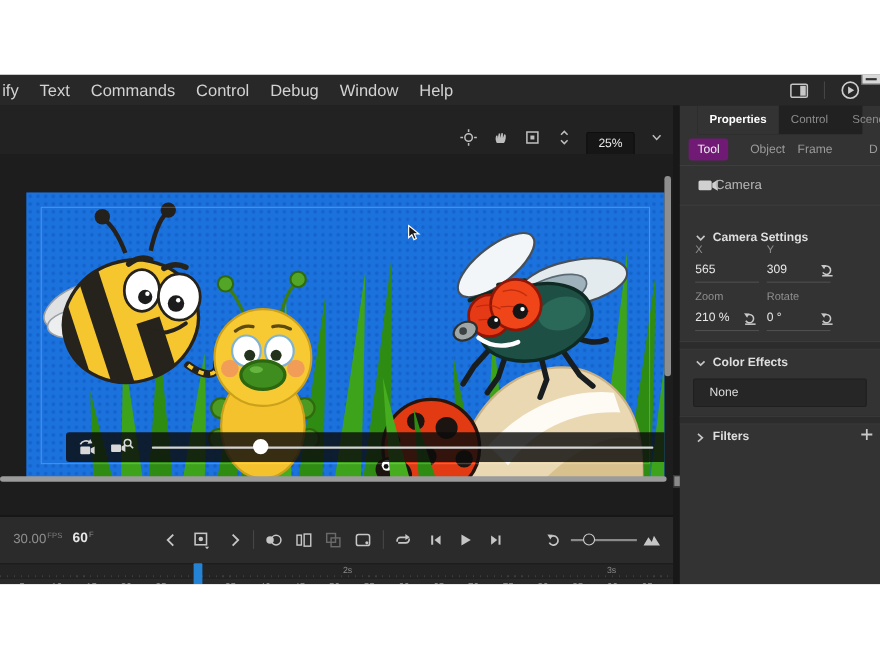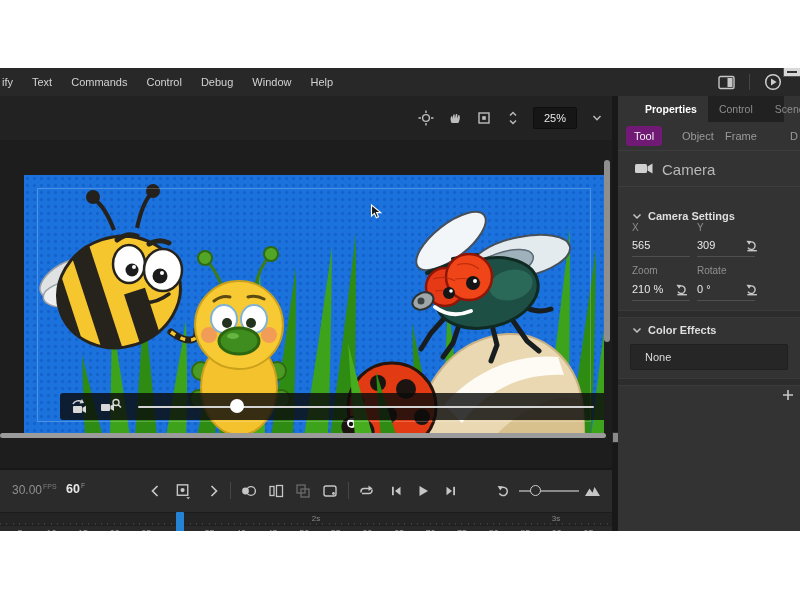--- a/index.html
+++ b/index.html
@@ -2,32 +2,32 @@
 <html style="--accent-blue: #2483d5; --stage-blue: #1b72dd; --stage-dot-blue: #0e57bf; --panel-bg: #333333; --pasteboard: #1d1d1d; --timeline-bg: #2b2b2b; --selection-gray: #99a1a6; --icon-gray: #c6c6c6;"><head>
 <meta charset="utf-8">
 <style>
   html,body{margin:0;padding:0;background:#fff;width:800px;height:600px;overflow:hidden;
     font-family:"Liberation Sans","DejaVu Sans",sans-serif;-webkit-font-smoothing:antialiased;}
   .canvas{position:relative;width:800px;height:600px;background:#fff;}
   .app{position:absolute;left:0;top:68px;width:800px;height:463px;background:#1d1d1d;overflow:hidden;}
   
   .menubar{position:absolute;left:0;top:0;width:800px;height:28px;background:#282828;border-bottom:1px solid #1a1a1a;}
   .menu-items{position:absolute;left:2px;top:0;height:28px;display:flex;align-items:center;gap:19px;}
-  .menu-item{font-size:11px;color:#d2d2d2;white-space:nowrap;cursor:default;}
+  .menu-item{font-size:15px;color:#d2d2d2;white-space:nowrap;cursor:default;}
   .menubar-right{position:absolute;right:18px;top:0;height:28px;display:flex;align-items:center;gap:14px;}
   .mb-sep{width:1px;height:16px;background:#454545;}
   .mini-box{position:absolute;right:0;top:0;width:16px;height:8px;background:#d8d8d8;border:1px solid #555;border-top:none;border-right:none;}
   .mini-box i{display:block;margin:3px 3px 0 3px;height:2px;background:#333;}
   
   .left-region{position:absolute;left:0;top:28px;width:612px;height:435px;}
   .stage-toolbar{position:absolute;left:0;top:0;width:612px;height:44px;background:#222222;border-bottom:1px solid #181818;}
   .stage-tools{position:absolute;right:6px;top:11px;display:flex;align-items:center;gap:11px;}
   .tool-btn{width:18px;height:18px;display:flex;align-items:center;justify-content:center;}
   .zoom-box{width:42px;height:20px;background:#161616;border:1px solid #0e0e0e;border-radius:2px;
-    color:#e8e8e8;font-size:11px;display:flex;align-items:center;justify-content:center;}
+    color:#e8e8e8;font-size:11px;display:flex;align-items:center;justify-content:center;margin-top:13px;}
   .pasteboard{position:absolute;left:0;top:44px;width:612px;height:300px;background:#1d1d1d;}
   .stage{position:absolute;left:24px;top:35px;width:580px;height:260px;background:#1b72dd;overflow:hidden;}
   .cam-guide{position:absolute;left:13px;top:13px;width:552px;height:232px;border:1px solid rgba(255,255,255,.22);pointer-events:none;}
   
   .cam-overlay{position:absolute;left:36px;top:218px;width:546px;height:27px;background:rgba(12,12,12,.82);border-radius:3px;}
   .cam-overlay .ic{position:absolute;top:5px;}
   .cam-slider-line{position:absolute;left:78px;top:13px;width:456px;height:2px;background:#d4d4d4;border-radius:1px;}
   .cam-knob{position:absolute;left:170px;top:6px;width:14px;height:14px;border-radius:50%;background:#fff;}
   .hscroll{position:absolute;left:0;top:293px;width:606px;height:5px;background:#9b9b9b;border-radius:3px;}
   .vscroll{position:absolute;left:604px;top:20px;width:6px;height:182px;background:#8e8e8e;border-radius:3px;}
@@ -57,21 +57,21 @@
   .gutter{position:absolute;left:612px;top:28px;width:6px;height:435px;background:#181818;}
   .panel{position:absolute;left:618px;top:28px;width:182px;height:435px;background:#333333;}
   .panel-tabs{position:absolute;left:16px;top:0;width:150px;height:26px;background:#212121;display:flex;}
   .panel-tab{height:26px;display:flex;align-items:center;padding:0 11px;font-size:10.5px;color:#8d8d8d;}
   .panel-tab.active{background:#333333;color:#fff;font-weight:bold;}
   .subtabs{position:absolute;left:0;top:26px;width:182px;height:28px;border-bottom:1px solid #3d3d3d;}
   .subtab{position:absolute;top:4px;height:20px;display:flex;align-items:center;justify-content:center;
     font-size:11px;color:#9a9a9a;padding:0 8px;border-radius:3px;}
   .subtab.active{background:#701a75;color:#f0f0f0;}
   .tool-row{position:absolute;left:0;top:55px;width:182px;height:35px;border-bottom:1px solid #3d3d3d;}
-  .tool-row .label{position:absolute;left:44px;top:10px;font-size:15px;color:#b8b8b8;}
+  .tool-row .label{position:absolute;left:32px;top:10px;font-size:12px;color:#b8b8b8;}
   .sec-hdr{position:absolute;left:0;width:182px;height:14px;}
   .sec-hdr .t{position:absolute;left:30px;top:0;font-size:11px;font-weight:bold;color:#dedede;}
   .sec-hdr .ch{position:absolute;left:14px;top:2px;}
   .fld-label{position:absolute;font-size:10px;color:#8f8f8f;}
   .fld-value{position:absolute;font-size:11px;color:#e8e8e8;}
   .fld-line{position:absolute;width:58px;height:1px;background:#4f4f4f;}
   .reset-ic{position:absolute;width:14px;height:14px;}
   .sec-gap{position:absolute;left:0;width:182px;height:6px;background:#2c2c2c;border-top:1px solid #3a3a3a;border-bottom:1px solid #3a3a3a;}
   .none-select{position:absolute;left:12px;top:248px;width:158px;height:26px;background:#262626;
     border:1px solid #1f1f1f;border-radius:2px;display:flex;align-items:center;padding-left:14px;
@@ -518,20 +518,28 @@
             </svg>
           </span>
       <span class="t">Color Effects</span>
     </div>
     <div class="none-select">
           <span>None</span>
         </div>
 
     <div class="sec-gap" style="top:282px"></div>
 
+    <div class="sec-hdr" style="top:295px">
+      <span class="ch">
+            <svg width="9" height="10" viewBox="0 0 9 10">
+              <path d="M2.5,1.5 L6.5,5 L2.5,8.5" fill="none" stroke="#c6c6c6" stroke-width="1.5"></path>
+            </svg>
+          </span>
+      <span class="t">Filters</span>
+    </div>
     <span class="plus-ic">
       <svg width="12" height="12" viewBox="0 0 12 12">
             <path d="M6,1 V11 M1,6 H11" stroke="#c8c8c8" stroke-width="1.6"></path>
           </svg>
     </span>
   </div>
 
 </div>
 </div>
 

